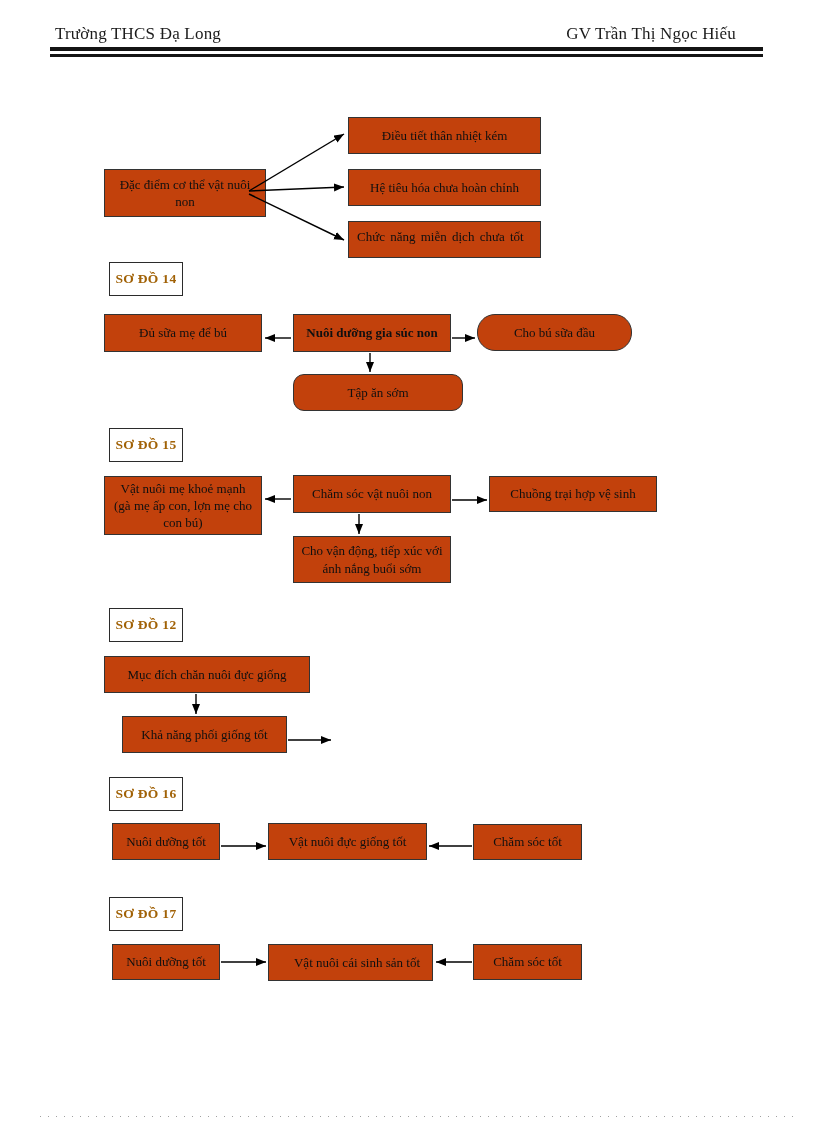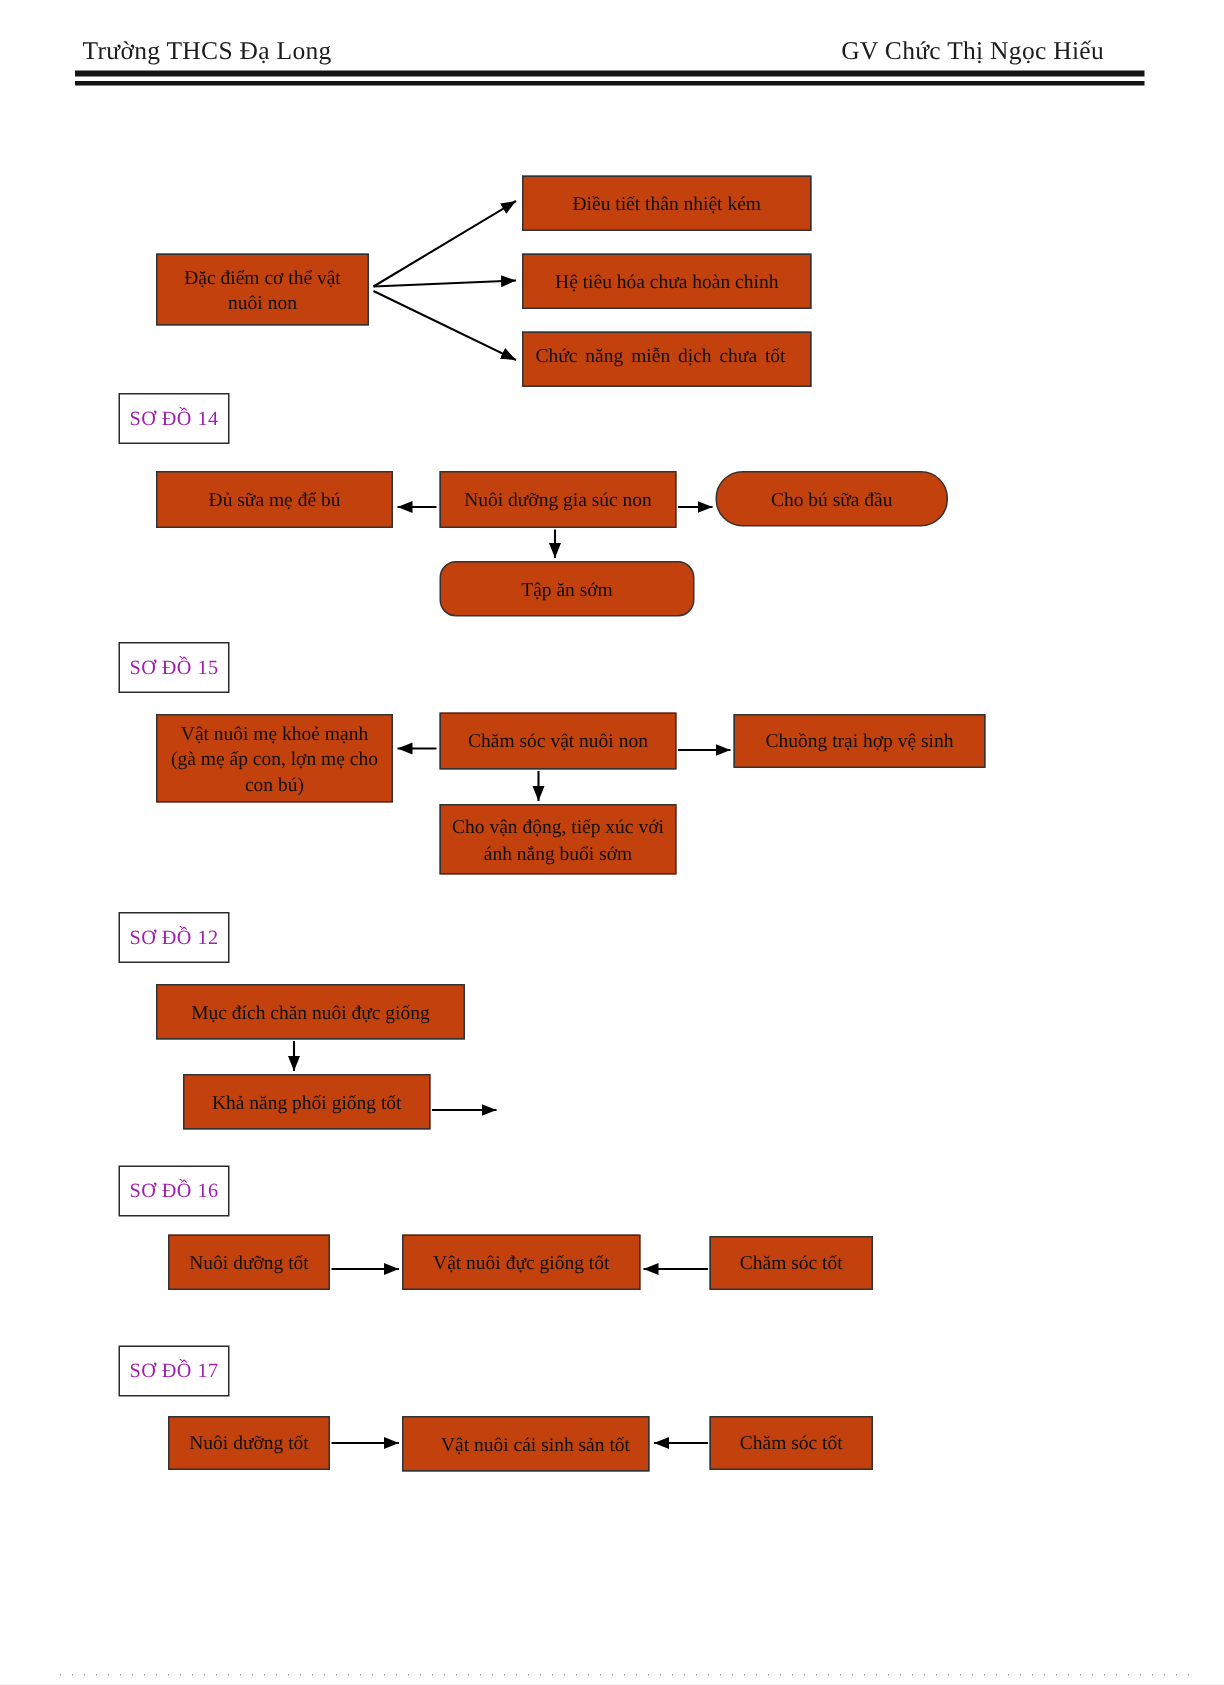--- a/index.html
+++ b/index.html
@@ -14,50 +14,50 @@
   .rule-a{top:47px;height:4px;}
   .rule-b{top:54px;height:3px;}
   .box{
     position:absolute;box-sizing:border-box;border:1.5px solid #333;background:#c2410c;
     display:flex;align-items:center;justify-content:center;text-align:center;
     font-size:13px;line-height:1.32;color:#101010;padding:2px 7px;
   }
   .label-box{
     position:absolute;box-sizing:border-box;border:1.5px solid #2b2b2b;background:#fff;
     display:flex;align-items:center;justify-content:center;
-    font-size:13.5px;font-weight:normal;color:#a21caf;letter-spacing:.3px;white-space:nowrap;
+    font-size:13.5px;font-weight:bold;color:#a16207;letter-spacing:.3px;white-space:nowrap;margin-left:30px;
   }
   .clip{
     display:block;text-align:justify;overflow:hidden;
     padding:6px 8px 0 8px;line-height:17px;word-spacing:2px;
   }
   .arrows{position:absolute;left:0;top:0;pointer-events:none;}
   .footer-dots{
     position:absolute;left:40px;top:1116px;width:758px;height:1px;
     background:repeating-linear-gradient(to right,#a0a0a0 0 1px,transparent 1px 8px);
   }
 </style>
 </head>
 <body>
 
 <div class="page">
 
   <div class="hdr-text hdr-left">Trường THCS Đạ Long</div>
-  <div class="hdr-text hdr-right">GV Chức Thị Ngọc Hiếu</div>
+  <div class="hdr-text hdr-right">GV Trần Thị Ngọc Hiếu</div>
   <div class="rule rule-a"></div>
   <div class="rule rule-b"></div>
 
-  <div class="box" style="left:104px;top:169px;width:142px;height:48px;">Đặc điểm cơ thể vật nuôi non</div>
+  <div class="box" style="left:104px;top:169px;width:162px;height:48px;">Đặc điểm cơ thể vật nuôi non</div>
   <div class="box" style="left:348px;top:117px;width:193px;height:37px;">Điều tiết thân nhiệt kém</div>
   <div class="box" style="left:348px;top:169px;width:193px;height:37px;">Hệ tiêu hóa chưa hoàn chỉnh</div>
   <div class="box clip" style="left:348px;top:221px;width:193px;height:37px;">Chức năng miễn dịch chưa tốt</div>
 
   <div class="label-box" style="left:79px;top:262px;width:74px;height:34px;">SƠ ĐỒ 14</div>
   <div class="box" style="left:104px;top:314px;width:158px;height:38px;">Đủ sữa mẹ để bú</div>
-  <div class="box" style="left:293px;top:314px;width:158px;height:38px;">Nuôi dưỡng gia súc non</div>
+  <div class="box" style="left:293px;top:314px;width:158px;height:38px;font-weight:bold;">Nuôi dưỡng gia súc non</div>
   <div class="box" style="left:477px;top:314px;width:155px;height:37px;border-radius:18px;">Cho bú sữa đầu</div>
   <div class="box" style="left:293px;top:374px;width:170px;height:37px;border-radius:11px;">Tập ăn sớm</div>
 
   <div class="label-box" style="left:79px;top:428px;width:74px;height:34px;">SƠ ĐỒ 15</div>
   <div class="box" style="left:104px;top:476px;width:158px;height:59px;">Vật nuôi mẹ khoẻ mạnh (gà mẹ ấp con, lợn mẹ cho con bú)</div>
   <div class="box" style="left:293px;top:475px;width:158px;height:38px;">Chăm sóc vật nuôi non</div>
   <div class="box" style="left:489px;top:476px;width:168px;height:36px;">Chuồng trại hợp vệ sinh</div>
   <div class="box" style="left:293px;top:536px;width:158px;height:47px;">Cho vận động, tiếp xúc với ánh nắng buổi sớm</div>
 
   <div class="label-box" style="left:79px;top:608px;width:74px;height:34px;">SƠ ĐỒ 12</div>

